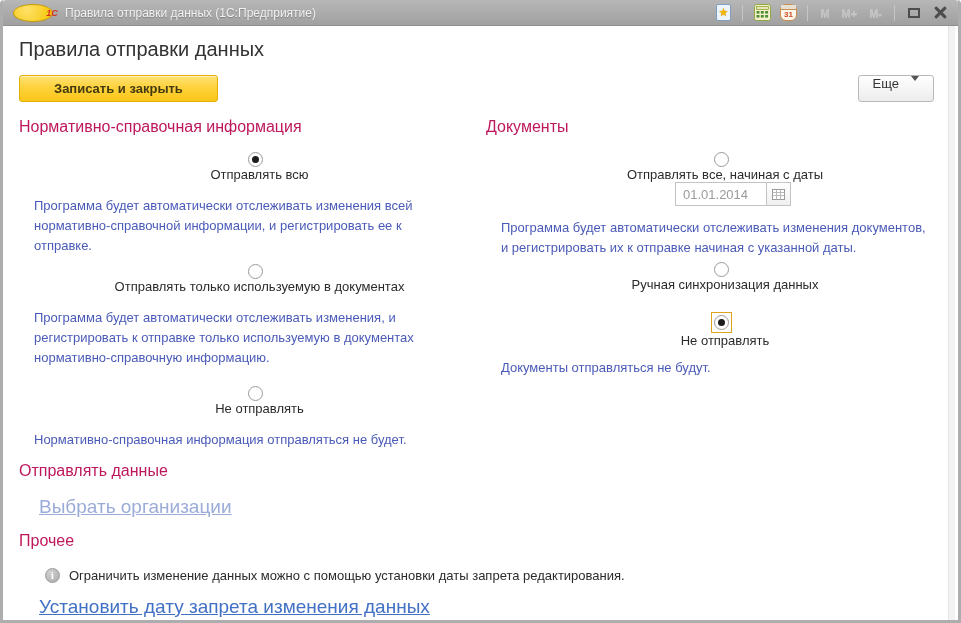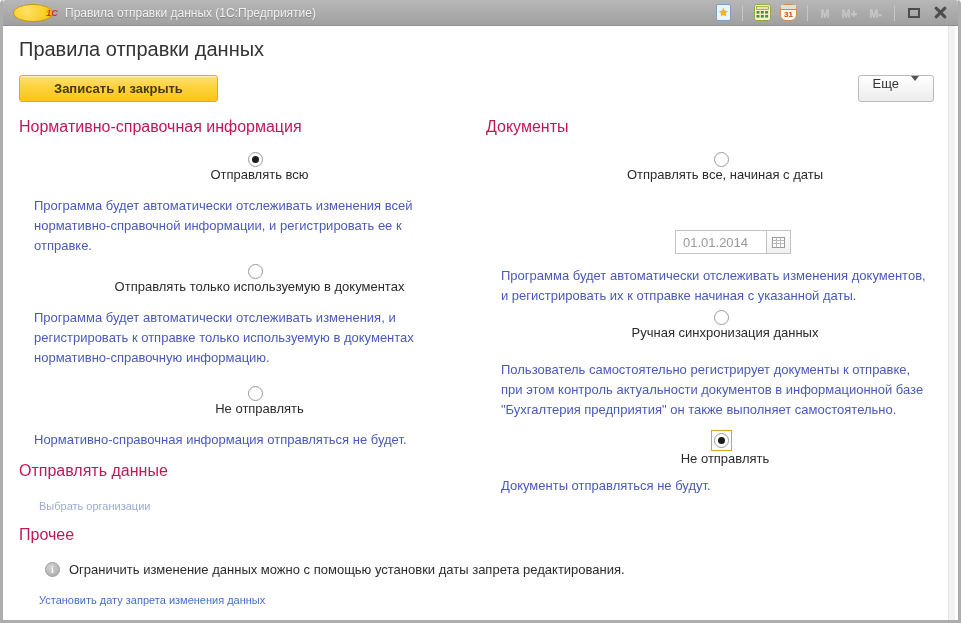--- a/index.html
+++ b/index.html
@@ -71,32 +71,32 @@
 
   .col-left .d1 { margin-bottom:8px; }
   .col-left .d2 { margin-bottom:18px; }
   .col-left .d3 { margin-bottom:12px; }
   .col-right .d1 { margin-bottom:4px; }
   .col-right .r2 { margin-bottom:20px; }
   .col-right .d2 { margin-bottom:10px; }
   .col-right .r3 { margin-bottom:10px; }
 
   .date-row { margin-bottom:12px; }
-  .date-field { display:flex; align-items:center; margin-left:24px;margin-top:48px; }
+  .date-field { display:flex; align-items:center; margin-left:24px; }
   .date-input { width:92px; height:24px; border:1px solid #c3c3c3; color:#9a9a9a; font-size:13px;
                 padding:0 7px; font-family:inherit; background:#fff; }
   .date-pick-btn { width:24px; height:24px; border:1px solid #c3c3c3; border-left:none;
                    background:linear-gradient(#ffffff,#f0f0f0); display:flex; align-items:center;
                    justify-content:center; cursor:pointer; }
 
   .checkbox-row { display:flex; align-items:center; padding-left:20px; margin-bottom:15px; }
   .checkbox { width:16px; height:16px; border:1px solid #9a9a9a; background:#fff; flex:0 0 auto; }
   .checkbox-label { font-size:13px; color:#2b2b2b; margin-left:17px; }
 
-  a.link { font-size:11px; cursor:pointer;margin-left:20px; }
+  a.link { font-size:19px; text-decoration:underline; cursor:pointer;margin-left:20px; }
   .link-disabled { color:#9cacd9; }
   .link-active { color:#4270c4; }
   .pick-org-link { display:inline-block; margin-left:20px; margin-bottom:14px; }
 
   .other-section { margin-top:0; }
   .info-row { display:flex; align-items:flex-start; padding-left:26px; margin-bottom:10px; }
   .info-icon { width:15px; height:15px; border-radius:50%; background:radial-gradient(circle at 35% 30%,#d2d2d2,#a8a8a8);
                border:1px solid #9c9c9c; color:#fff; font-size:10px; font-weight:bold; font-family:"Liberation Serif",serif;
                display:flex; align-items:center; justify-content:center; flex:0 0 auto; margin-top:2px; }
   .info-text { font-size:13px; color:#2b2b2b; margin-left:9px; line-height:20px; }
@@ -210,21 +210,20 @@
               </svg>
             </span>
           </span>
         </div>
         <div class="opt-desc d1">Программа будет автоматически отслеживать изменения документов, и регистрировать их к отправке начиная с указанной даты.</div>
 
         <div class="opt-row r2">
           <span class="radio"></span>
           <span class="opt-label">Ручная синхронизация данных</span>
         </div>
-        <div class="opt-desc d2">Пользователь самостоятельно регистрирует документы к отправке, при этом контроль актуальности документов в информационной базе "Бухгалтерия предприятия" он также выполняет самостоятельно.</div>
 
         <div class="opt-row r3">
           <span class="focus-ring">
             <span class="radio checked"></span>
           </span>
           <span class="opt-label">Не отправлять</span>
         </div>
         <div class="opt-desc">Документы отправляться не будут.</div>
       </div>
     </div>

